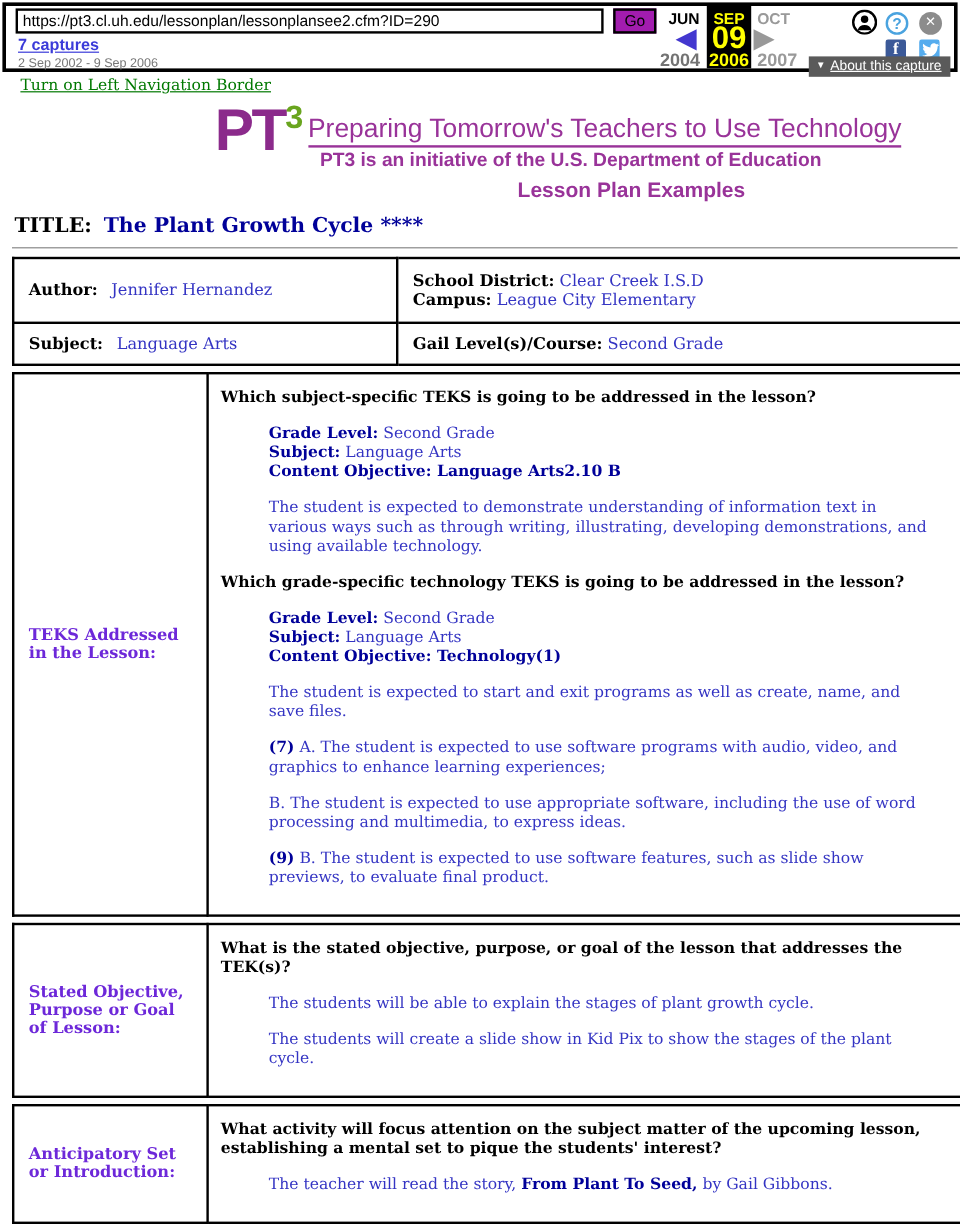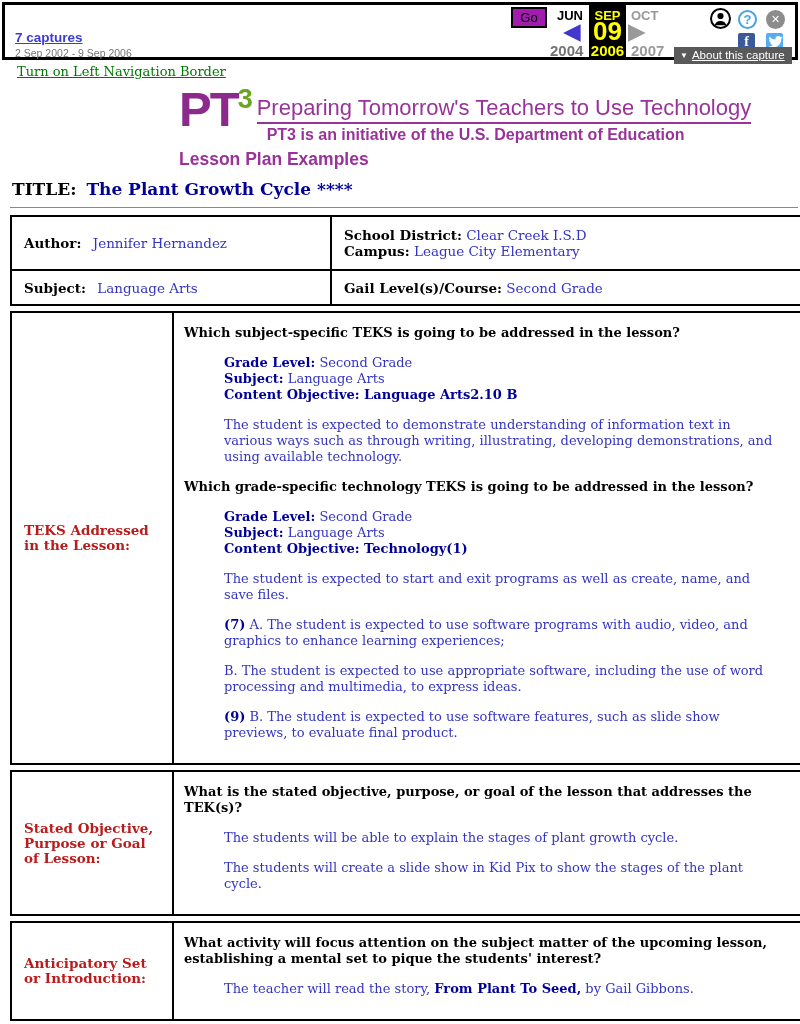--- a/index.html
+++ b/index.html
@@ -107,21 +107,21 @@
     font-family: "Liberation Sans", sans-serif;
     font-size: 22px; color: #993399; line-height: 24px;
     border-bottom: 2px solid #993399; padding-bottom: 2px; white-space: nowrap;
   }
   .logo-subtitle {
     font-family: "Liberation Sans", sans-serif; font-weight: bold;
     font-size: 16px; color: #993399; margin: 2px 0 0 10px;
   }
   .page-heading {
     font-family: "Liberation Sans", sans-serif; font-weight: bold;
-    font-size: 17.5px; color: #993399; text-align: left; margin-top: 5px;
+    font-size: 17.5px; color: #993399; text-align: right; margin-top: 5px;
     letter-spacing: 0;
   }
   .title-line { margin: 9px 0 0 12px; font-size: 17px; font-weight: bold; }
   .title-label { color: #000; }
   .title-value { color: #000099; margin-left: 4px; }
   hr.divider { border: 0; border-top: 1px solid #888; margin: 8px 0 0 10px; width: 788px; }
 
   
   table.grid { border-collapse: collapse; margin-left: 10px; width: 806px; table-layout: fixed; }
   table.grid td { border: 2px solid #000; vertical-align: middle; }
@@ -130,21 +130,21 @@
   .info-table .c1 { width: 320px; }
   .info-table tr.r1 td { height: 54px; }
   .info-table tr.r2 td { height: 35px; }
   .lbl { font-weight: bold; color: #000; }
   .val { color: #3434c3; }
   .gap { margin-left: 7px; }
 
   table.section { margin-top: 5px; }
   .section .hd {
     width: 162px; padding: 8px 8px 8px 12px;
-    font-size: 13.5px; font-weight: bold; color: #b91c1c; line-height: 15px;
+    font-size: 13.5px; font-weight: bold; color: #6d28d9; line-height: 15px;
     vertical-align: middle;
   }
   .section .hd.top { vertical-align: top; }
   .section .bd { padding: 8px 10px 8px 10px; vertical-align: top; font-size: 13px; }
   .question { font-weight: bold; color: #000; line-height: 16px; max-width: 610px; margin: 4px 0 0 0; }
   .bq { margin: 14px 30px 14px 40px; max-width: 550px; color: #3434c3; line-height: 16px; }
   .bq .line { line-height: 16px; }
   .bq p { margin: 14px 0 0 0; }
   .navy { color: #000099; font-weight: bold; }
   .blue { color: #3434c3; }
@@ -153,20 +153,21 @@
   .ant-h { height: 96px; }
   .inp-h { height: 130px; }
 </style>
 </head>
 <body>
 
 
 
 
 <div class="wb-toolbar">
+  <input class="wb-url" value="https://pt3.cl.uh.edu/lessonplan/lessonplansee2.cfm?ID=290" style="">
   <button class="wb-go">Go</button>
   <a class="wb-captures">7 captures</a>
   <div class="wb-range">2 Sep 2002 - 9 Sep 2006</div>
 
   <div class="wb-sepcol">
     <div class="wb-month cur">SEP</div>
     <div class="wb-day">09</div>
     <div class="wb-year cur">2006</div>
   </div>
 

